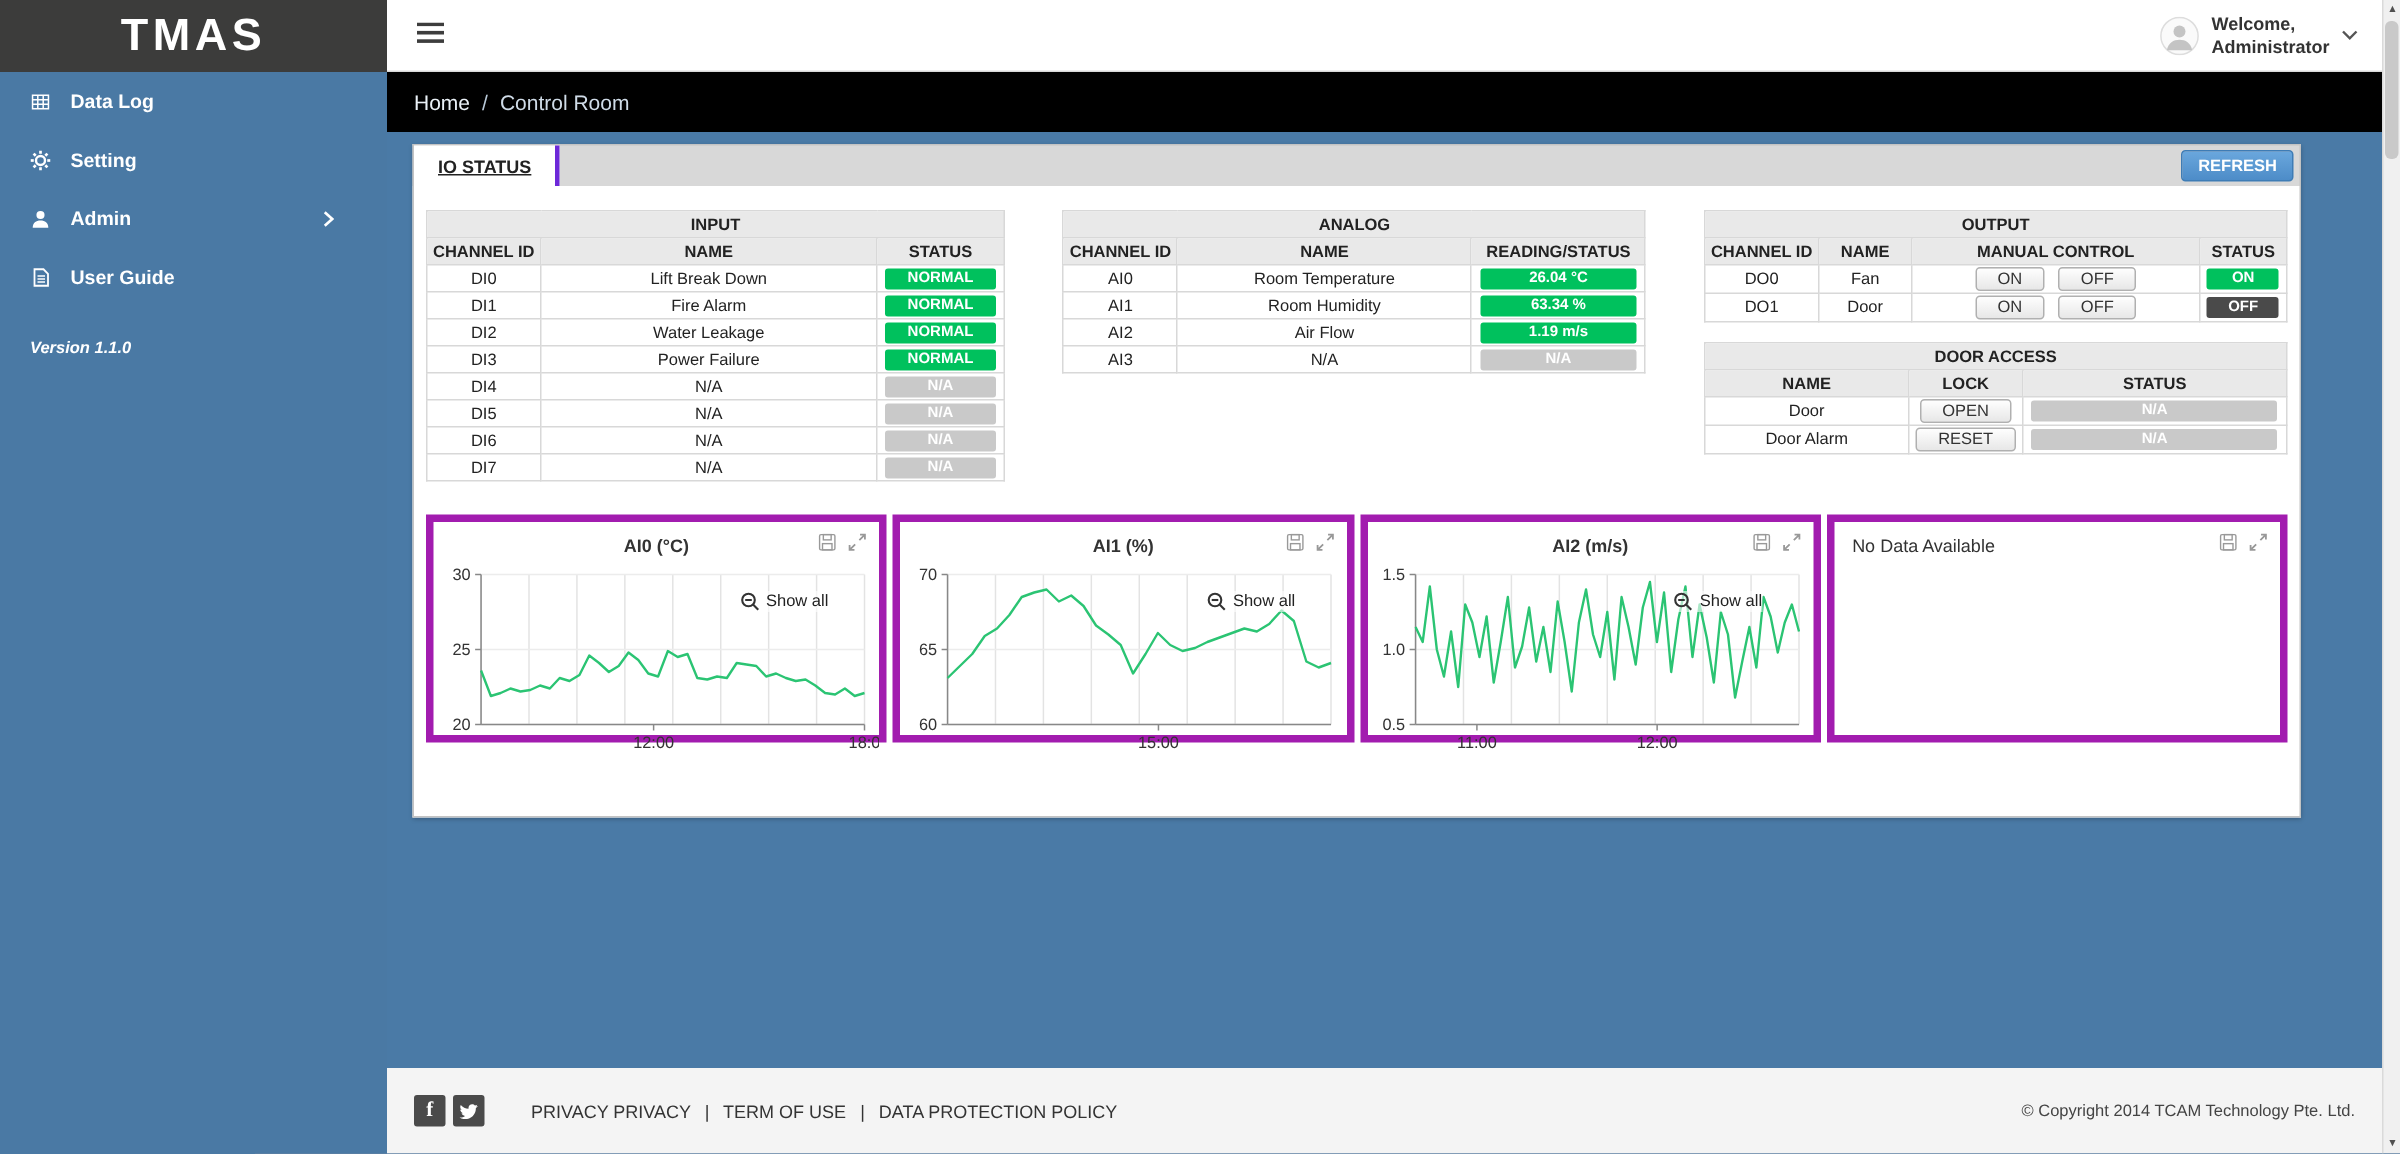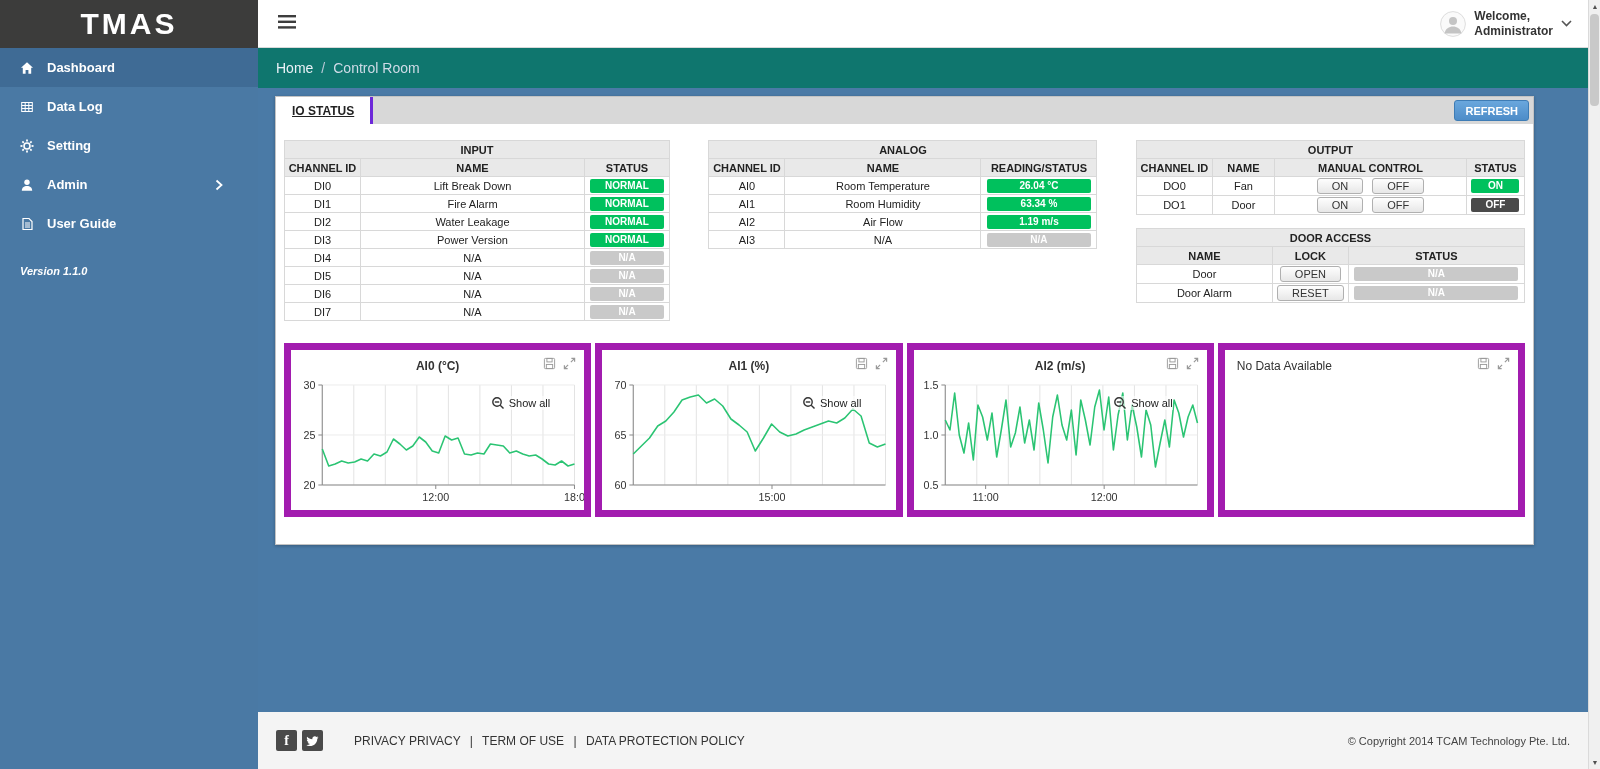--- a/index.html
+++ b/index.html
@@ -18,21 +18,21 @@
   .version { margin:22px 0 0 20px; color:#fff; font-size:11px; font-weight:bold; font-style:italic; }
 
   
   .topbar { position:absolute; left:258px; top:0; right:12px; height:48px; background:#fff;
             border-bottom:1px solid #d9d9d9; display:flex; align-items:center; padding:0 16px; z-index:4; }
   .hamburger { background:none; border:none; cursor:pointer; padding:4px; }
   .user-menu { margin-left:auto; display:flex; align-items:center; gap:8px; cursor:pointer; }
   .welcome { font-size:12px; font-weight:bold; color:#333; line-height:1.25; text-align:left; }
 
   
-  .breadcrumb { position:absolute; left:258px; top:48px; right:12px; height:40px; background:#0f766e;
+  .breadcrumb { position:absolute; left:258px; top:48px; right:12px; height:40px; background:#000000;
                 display:flex; align-items:center; padding-left:18px; font-size:14px; color:#cfdbe7; }
   .breadcrumb .bc-home { color:#eaf1f7; }
   .breadcrumb .bc-sep { margin:0 8px; color:#b9c9d8; }
 
   
   .content { position:absolute; left:258px; top:88px; right:12px; bottom:57px; background:#4a7aa6; overflow:hidden; }
   .panel { margin:8px 54px 0 17px; box-shadow:0 1px 3px rgba(0,0,0,.25); }
   .tabbar { height:28px; background:#d8d8d8; border:1px solid #c3c3c3; border-bottom:none; display:flex; align-items:stretch; }
   .tab { background:#fff; padding:0 16px; display:flex; align-items:center; font-size:12px; font-weight:bold;
          color:#222; text-decoration:underline; border-right:3px solid #6d28d9; cursor:pointer; }
@@ -60,21 +60,21 @@
   .badge.w104 { min-width:104px; }
   .badge.w48 { min-width:48px; }
   .badge.w164 { min-width:164px; }
 
   .btn { display:inline-block; background:linear-gradient(#fefefe,#e7e7e7); border:1px solid #b0b0b0; border-radius:3px;
          font-size:11px; color:#333; padding:1px 14px; cursor:pointer; font-family:"Liberation Sans",sans-serif; }
   .btn + .btn { margin-left:6px; }
 
   
   .charts-row { display:flex; gap:4px; margin-top:22px; }
-  .chart-card { flex:1; position:relative; border:7px solid #a21caf; background:#fff; height:174px; }
+  .chart-card { flex:1; position:relative; border:5px solid #a21caf; background:#fff; height:152px; }
   .chart-title { text-align:center; font-size:12px; font-weight:bold; color:#333; padding-top:9px; }
   .chart-title.left { text-align:left; padding-left:12px; font-weight:normal; }
   .chart-icons { position:absolute; top:7px; right:8px; display:flex; gap:7px; }
   .cicon { cursor:pointer; line-height:0; }
   .chart-plot { display:block; width:100%; height:134px; margin-top:4px; }
   .show-all { position:absolute; top:46px; right:34px; display:flex; align-items:center; gap:4px;
               font-size:11px; color:#222; cursor:pointer; background:rgba(255,255,255,.6); }
 
   
   .footer { position:absolute; left:258px; right:12px; bottom:0; height:57px; background:#f4f4f4;
@@ -94,28 +94,20 @@
   .sb-thumb { position:absolute; top:14px; left:1px; width:9px; height:92px; background:#c9c9c9; border-radius:4px; cursor:pointer; }
 </style>
 </head>
 <body>
 
 <div class="app">
 
   <aside class="sidebar">
     <div class="logo">TMAS</div>
     <nav>
-      <div class="side-item active">
-        <span class="sicon">
-          <svg width="14" height="14" viewBox="0 0 14 14">
-              <path d="M7 1.2 L13 6.8 H11.2 V12.8 H8.4 V9 H5.6 V12.8 H2.8 V6.8 H1 Z" fill="#fff"></path>
-            </svg>
-        </span>
-        <span>Dashboard</span>
-      </div>
       <div class="side-item">
         <span class="sicon">
           <svg width="14" height="14" viewBox="0 0 14 14" stroke="#fff" fill="none">
               <rect x="1.7" y="2.5" width="10.6" height="9"></rect>
               <line x1="1.7" y1="5.5" x2="12.3" y2="5.5"></line>
               <line x1="1.7" y1="8.5" x2="12.3" y2="8.5"></line>
               <line x1="5.2" y1="2.5" x2="5.2" y2="11.5"></line>
               <line x1="8.8" y1="2.5" x2="8.8" y2="11.5"></line>
             </svg>
         </span>
@@ -240,21 +232,21 @@
                   <td>Fire Alarm</td>
                   <td><span class="badge green">NORMAL</span></td>
                 </tr>
               <tr>
                   <td>DI2</td>
                   <td>Water Leakage</td>
                   <td><span class="badge green">NORMAL</span></td>
                 </tr>
               <tr>
                   <td>DI3</td>
-                  <td>Power Version</td>
+                  <td>Power Failure</td>
                   <td><span class="badge green">NORMAL</span></td>
                 </tr>
               <tr>
                   <td>DI4</td>
                   <td>N/A</td>
                   <td><span class="badge">N/A</span></td>
                 </tr>
               <tr>
                   <td>DI5</td>
                   <td>N/A</td>

